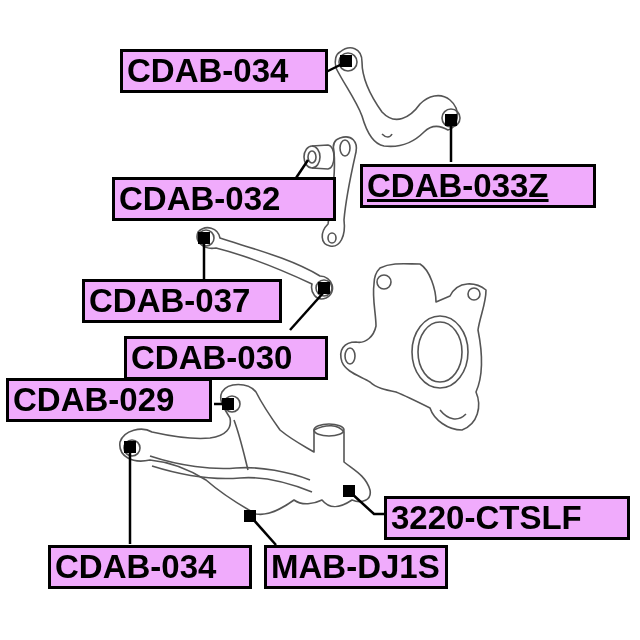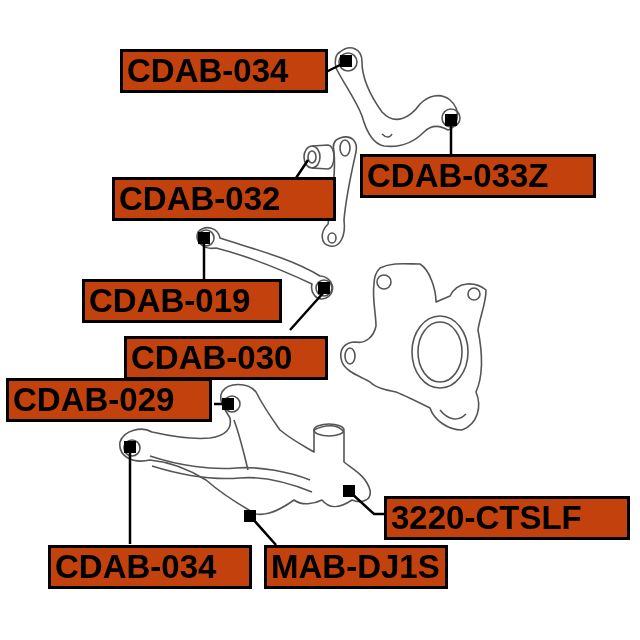--- a/index.html
+++ b/index.html
@@ -1,21 +1,21 @@
 <!DOCTYPE html>
 <html><head>
   <meta charset="utf-8">
   <style>
     html, body { margin: 0; padding: 0; background: #ffffff; }
     body { width: 640px; height: 640px; position: relative; overflow: hidden; font-family: "Liberation Sans", sans-serif; }
     #canvas { position: absolute; left: 0; top: 0; width: 640px; height: 640px; }
     .label {
       position: absolute;
       border: 3px solid #000;
-      background: #c2410c;
+      background: #f0abfc;
       font-family: "Liberation Sans", sans-serif;
       font-weight: bold;
       font-size: 33px;
       line-height: 36px;
       padding: 11px 4px;
       color: #000;
       white-space: nowrap;
       box-sizing: border-box;
       height: 44px;
       display: flex;
@@ -93,20 +93,20 @@
     <rect x="198" y="232" width="12" height="12"></rect>
     <rect x="318" y="282" width="12" height="12"></rect>
     <rect x="222" y="398" width="12" height="12"></rect>
     <rect x="124" y="441" width="12" height="12"></rect>
     <rect x="244" y="510" width="12" height="12"></rect>
     <rect x="343" y="485" width="12" height="12"></rect>
   </g>
 </svg>
 
 <div class="label" style="left:120px; top:49px; width:208px;">CDAB-034</div>
-<div class="label" style="left:360px; top:154px; width:236px;">CDAB-033Z</div>
+<div class="label" style="left:360px; top:164px; width:236px;text-decoration:underline;">CDAB-033Z</div>
 <div class="label" style="left:112px; top:177px; width:224px;">CDAB-032</div>
-<div class="label" style="left:82px; top:279px; width:200px;">CDAB-019</div>
+<div class="label" style="left:82px; top:279px; width:200px;">CDAB-037</div>
 <div class="label" style="left:124px; top:328px; width:204px;margin-top:8px;">CDAB-030</div>
 <div class="label" style="left:6px; top:378px; width:206px;text-align:right;">CDAB-029</div>
 <div class="label" style="left:48px; top:545px; width:204px;">CDAB-034</div>
 <div class="label" style="left:264px; top:545px; width:184px;">MAB-DJ1S</div>
 <div class="label" style="left:384px; top:496px; width:246px;">3220-CTSLF</div>
 
 </body></html>

